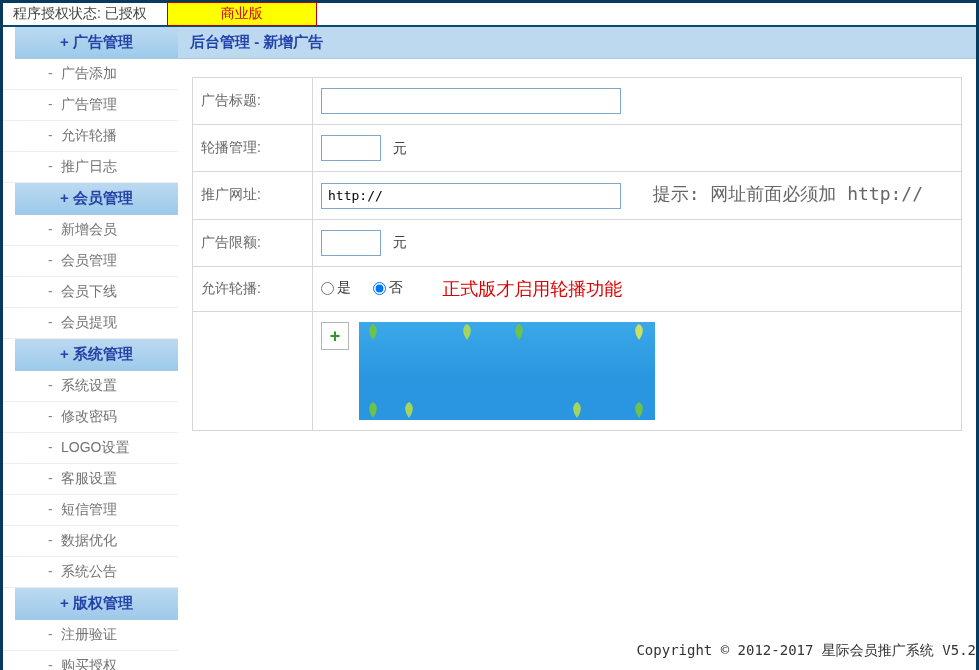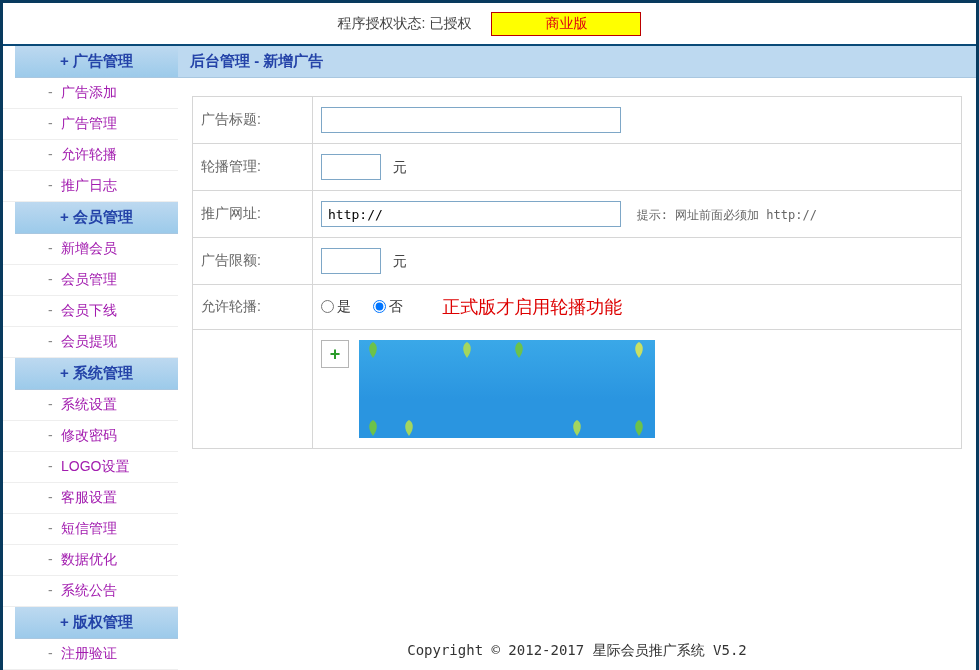--- a/index.html
+++ b/index.html
@@ -1,53 +1,53 @@
 <!DOCTYPE html>
 <html><head>
   <meta charset="utf-8">
   <style>
     * { margin: 0; padding: 0; box-sizing: border-box; }
     body { font-family: "Microsoft YaHei", SimSun, Arial, sans-serif; font-size: 13px; background: #083a5e; width: 979px; height: 670px; overflow: hidden; }
     .app { background: #fff; margin: 3px 3px 0 3px; height: 667px; display: flex; flex-direction: column; }
-    .topbar { height: 43px; background: #fff; border-bottom: 2px solid #0a4a78; display: flex; align-items: center; padding: 0 10px; font-size: 14px; justify-content: center; }
+    .topbar { height: 24px; background: #fff; border-bottom: 2px solid #0a4a78; display: flex; align-items: center; padding: 0 10px; font-size: 14px; }
     .topbar-status { color: #444; }
     .badge-commercial { display: inline-block; width: 150px; text-align: center; background: #ffff00; color: #d01; border: 1px solid #b00; margin-left: 20px; padding: 2px 0; font-size: 14px; }
     .body { flex: 1; display: flex; overflow: hidden; }
     .sidebar { width: 175px; background: #fff; overflow: auto; }
     .nav-header { background: linear-gradient(#bdd9f0,#9ccaea); color: #2443a8; font-weight: bold; font-size: 15px; padding: 6px 0; text-align: center; border-bottom: 1px solid #a9c7e0; margin-left: 12px; }
-    .nav-item { background: #fff; border-bottom: 1px solid #eee; padding: 6px 0 6px 58px; color: #a21caf; font-size: 14px; cursor: pointer; position: relative; }
+    .nav-item { background: #fff; border-bottom: 1px solid #eee; padding: 6px 0 6px 58px; color: #737373; font-size: 14px; cursor: pointer; position: relative; }
     .nav-item::before { content: "- "; color: #888; position: absolute; left: 45px; }
     .main { flex: 1; display: flex; flex-direction: column; }
     .page-header { background: #bdd9f0; color: #2443a8; font-weight: bold; font-size: 15px; padding: 6px 12px; border-bottom: 1px solid #a9c7e0; }
     .content { padding: 18px 14px 0 14px; flex: 1; overflow: auto; }
     .form-table { width: 100%; border-collapse: collapse; border: 1px solid #d6d6d6; }
     .form-table td { border: 1px solid #d6d6d6; padding: 10px 8px; vertical-align: middle; }
     .form-label { width: 120px; text-align: left; color: #666; font-size: 14px; background: #fff; }
     .form-cell { background: #fff; }
     input[type=text].txt { border: 1px solid #7ea7c7; height: 26px; padding: 2px 6px; font-size: 13px; font-family: monospace; }
     .txt-wide { width: 300px; }
     .txt-narrow { width: 60px; }
     .unit { margin-left: 8px; color: #444; font-size: 14px; }
-    .hint { margin-left: 12px; color: #666; font-size: 12px; font-family: monospace; }
+    .hint { margin-left: 28px; color: #666; font-size: 18px; font-family: monospace; }
     .radio-wrap { display: inline-flex; align-items: center; gap: 3px; margin-right: 18px; font-size: 14px; color: #333; }
     .redtip { color: #d00; font-size: 18px; margin-left: 18px; }
     .upload-btn { width: 28px; height: 28px; border: 1px solid #b5b5b5; background: #fff; display: inline-flex; align-items: center; justify-content: center; cursor: pointer; vertical-align: top; margin-right: 6px; }
     .plus-icon { color: #2a9c2a; font-weight: bold; font-size: 18px; line-height: 1; }
     .banner-preview { display: inline-block; width: 296px; height: 98px; vertical-align: top; position: relative; overflow: hidden; background: linear-gradient(#3aa8e8,#2a95e0 60%,#2a95e0); }
     .leaf { position: absolute; width: 20px; height: 20px; }
     .leaf svg { width: 100%; height: 100%; }
     .l1 { top: 0; left: 4px; }
     .l2 { top: 0; left: 98px; }
     .l3 { top: 0; left: 150px; }
     .l4 { top: 0; right: 6px; }
     .l5 { bottom: 0; left: 4px; }
     .l6 { bottom: 0; left: 40px; }
     .l7 { bottom: 0; right: 6px; }
     .l8 { bottom: 0; right: 68px; }
-    .footer { text-align: center; padding: 20px 0 10px; font-family: monospace; font-size: 14px; color: #333; }
+    .footer { text-align: right; padding: 20px 0 10px; font-family: monospace; font-size: 14px; color: #333; }
   </style>
 </head>
 <body>
 
 <div class="app">
   <div class="topbar">
     <span class="topbar-status">
       <span>程序授权状态:</span>
       <span>已授权</span>
     </span>

